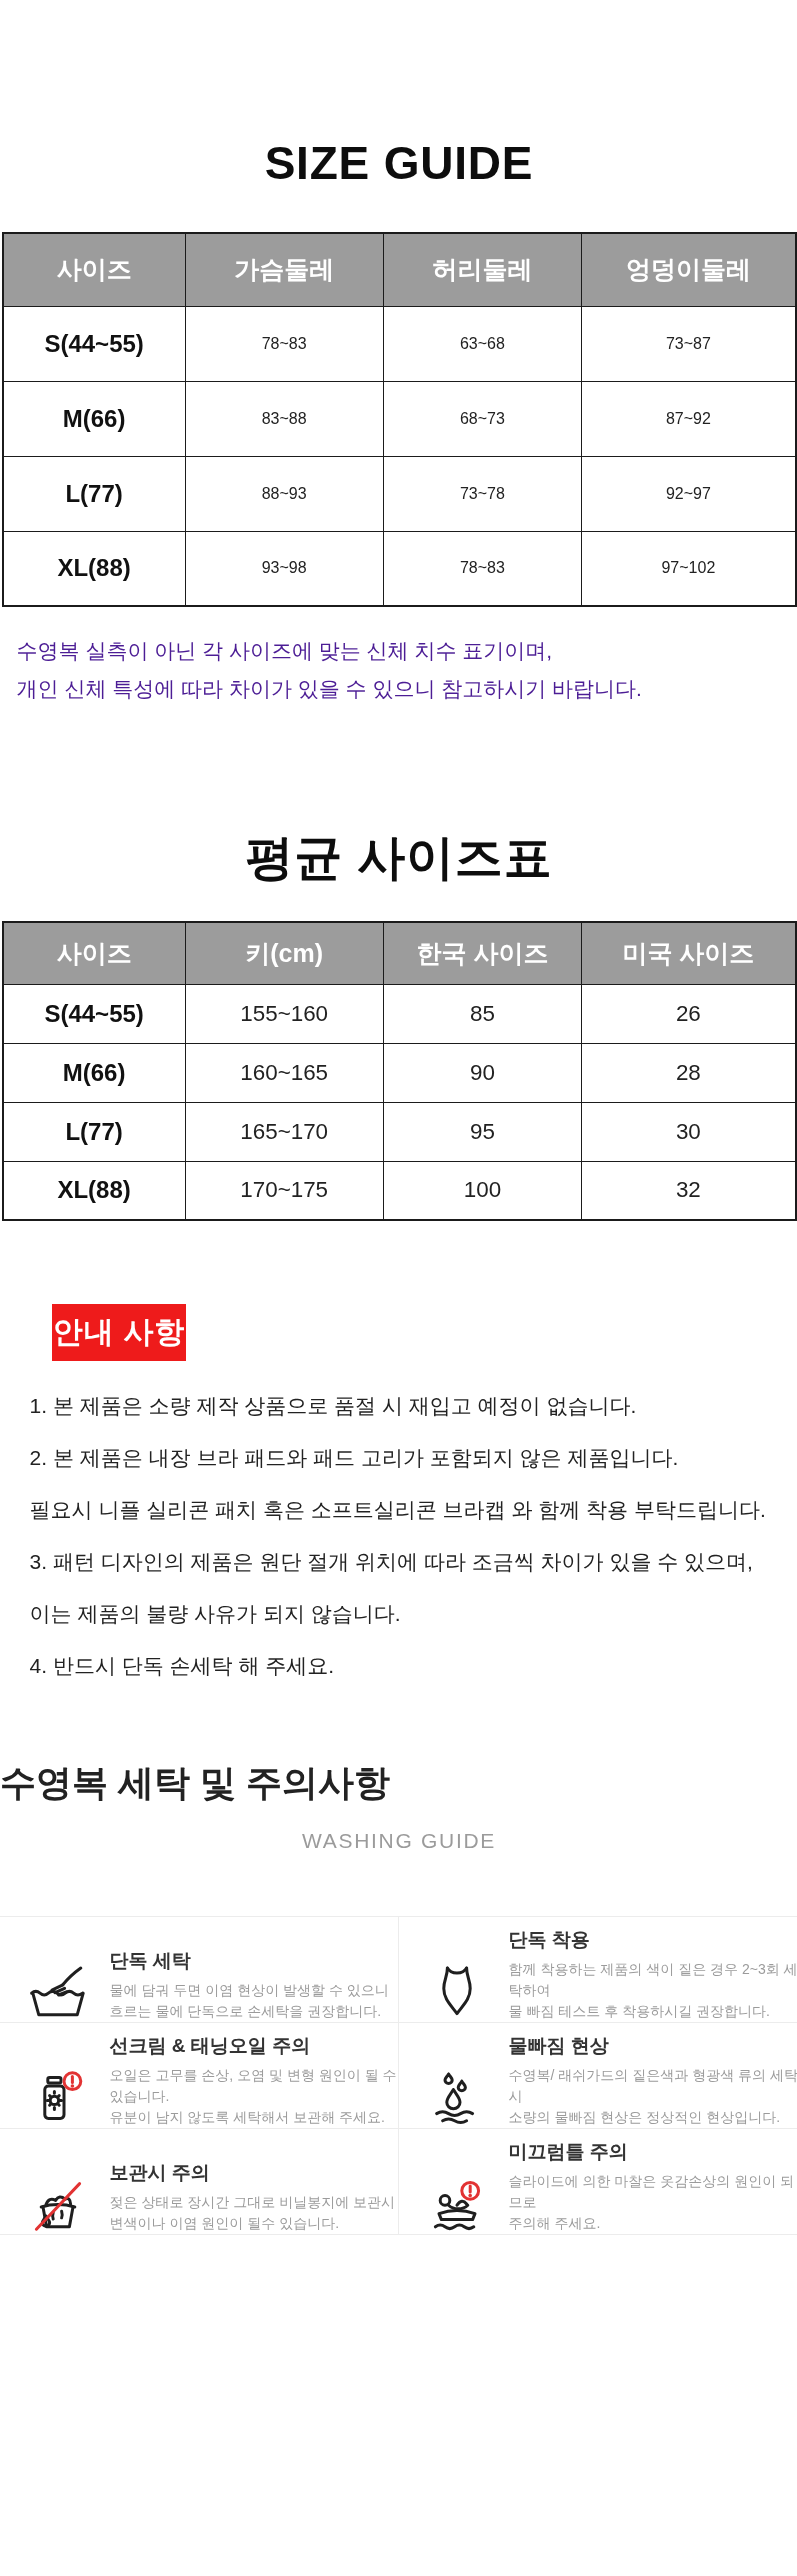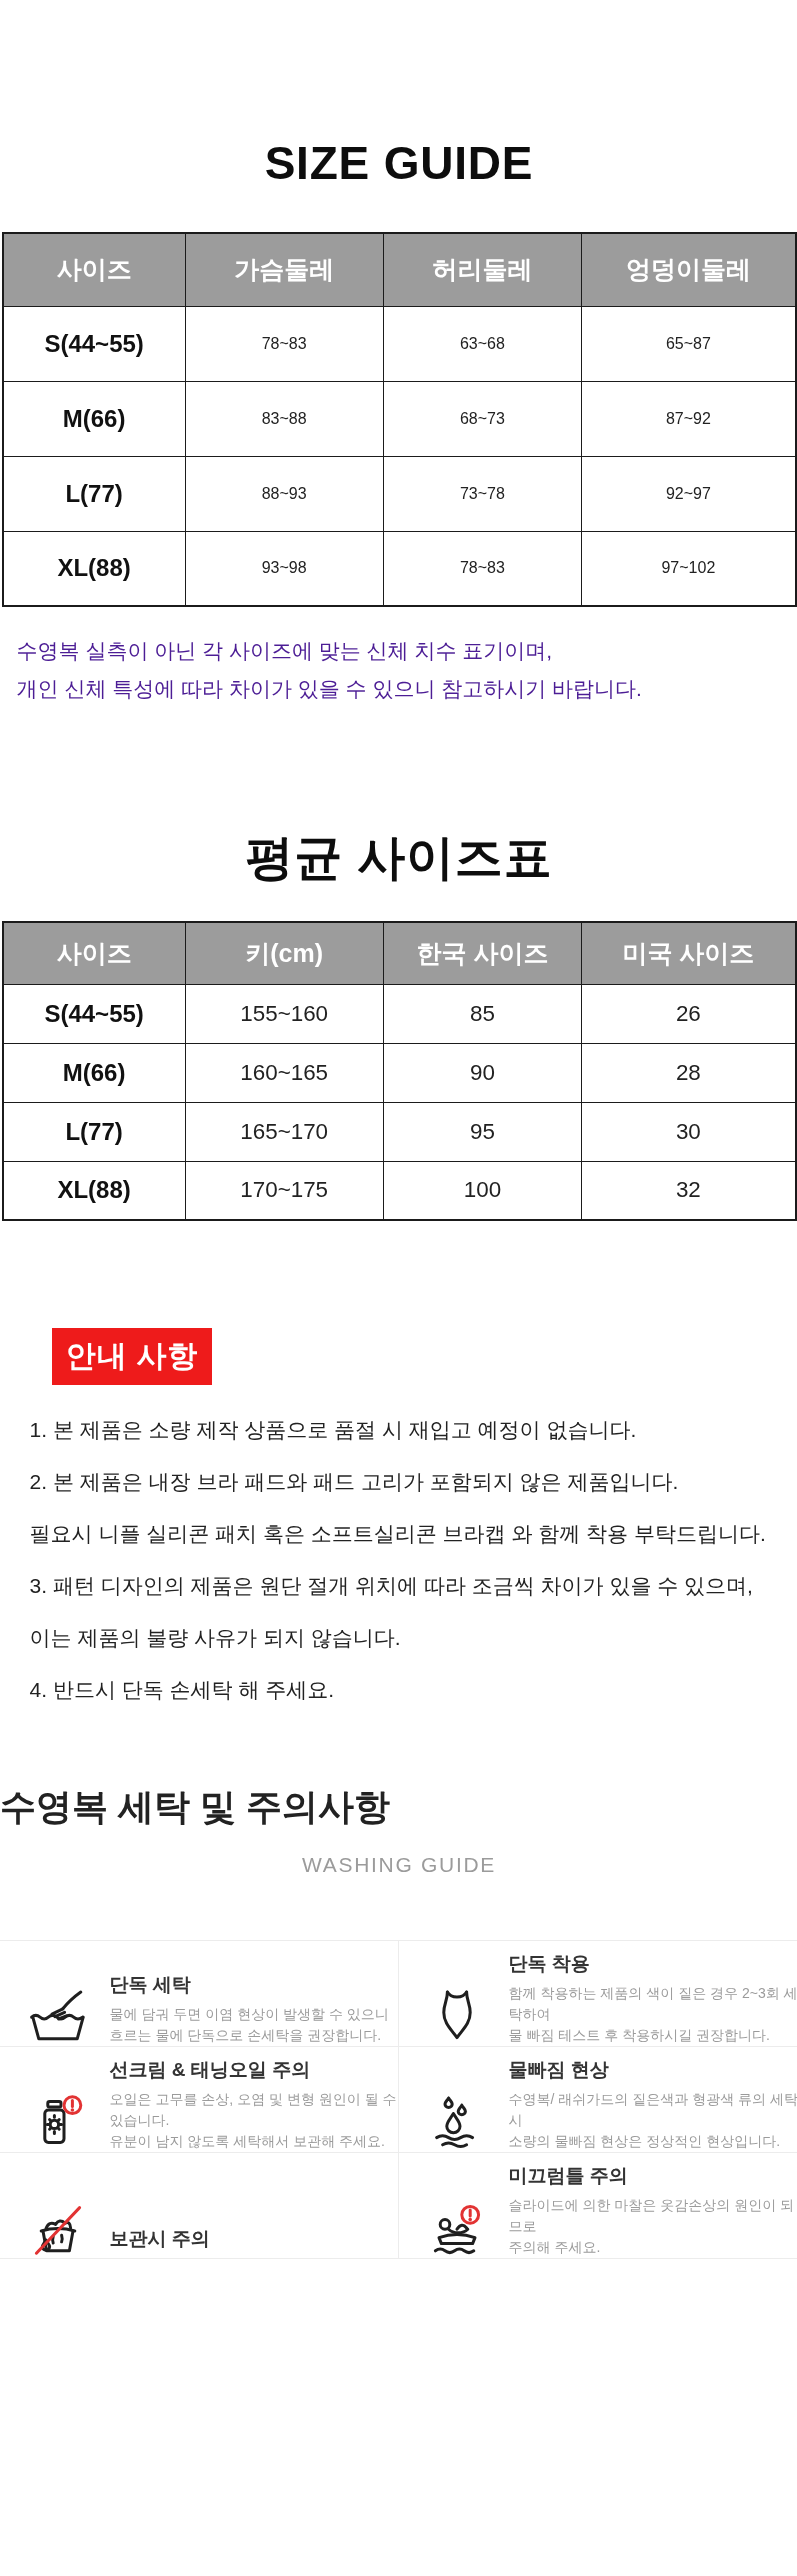--- a/index.html
+++ b/index.html
@@ -70,22 +70,22 @@
   .size-note {
     margin: 25px 0 0 16.6px;
     font-size: 21px;
     line-height: 38px;
     color: #4c1d95;
   }
   .size-note p { margin: 0; }
 
   
   .notice-badge {
-    margin: 107px 0 0 52px;
-    width: 160px;
+    margin: 83px 0 0 52px;
+    width: 134px;
     height: 57px;
     background: #ee1b1b;
     color: #ffffff;
     font-size: 30px;
     font-weight: 700;
     display: flex;
     align-items: center;
     justify-content: center;
     letter-spacing: 0.8px;
   }
@@ -171,21 +171,21 @@
       <th>가슴둘레</th>
       <th>허리둘레</th>
       <th>엉덩이둘레</th>
     </tr>
   </thead>
   <tbody>
     <tr>
       <td class="size-col">S(44~55)</td>
       <td>78~83</td>
       <td>63~68</td>
-      <td>65~87</td>
+      <td>73~87</td>
     </tr>
     <tr>
       <td class="size-col">M(66)</td>
       <td>83~88</td>
       <td>68~73</td>
       <td>87~92</td>
     </tr>
     <tr>
       <td class="size-col">L(77)</td>
       <td>88~93</td>
@@ -350,20 +350,24 @@
         <path class="ico" d="M25 55 L31 88 H69 L75 55"></path>
         <path class="ico" d="M22 55 Q50 47 78 55"></path>
         <path class="ico" d="M30 51 Q35 38 46 44 Q52 34 62 42 Q70 38 71 50"></path>
         <path class="ico" d="M42 64 q-2 7 0 11 M56 62 q2 7 0 11"></path>
         <path class="ico" d="M30 70 c-3 5 -6 8 -6 11 a6 6 0 1 0 12 0 c0 -3 -3 -6 -6 -11"></path>
         <path class="ico-red" d="M14 92 L86 16"></path>
       </svg>
     </span>
     <div class="wash-text">
       <p class="wash-item-title">보관시 주의</p>
+      <p class="wash-item-desc">
+        <span>젖은 상태로 장시간 그대로 비닐봉지에 보관시</span><br>
+        <span>변색이나 이염 원인이 될수 있습니다.</span>
+      </p>
     </div>
   </div>
 
   <div class="wash-cell">
     <span class="wash-icon">
       <svg viewBox="0 0 100 100">
         <circle class="ico" cx="30" cy="44" r="8"></circle>
         <path class="ico" d="M36 52 C44 60 60 60 68 52"></path>
         <path class="ico" d="M50 52 q8 -12 16 -2"></path>
         <path class="ico" d="M20 66 Q50 56 80 66 L76 76 H24 Z"></path>

